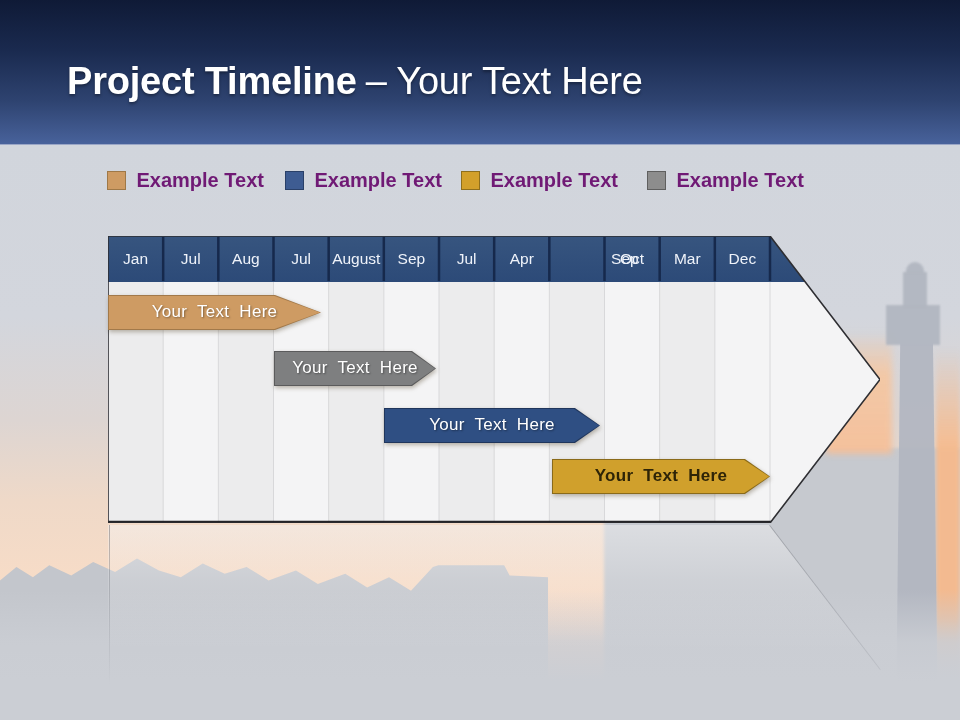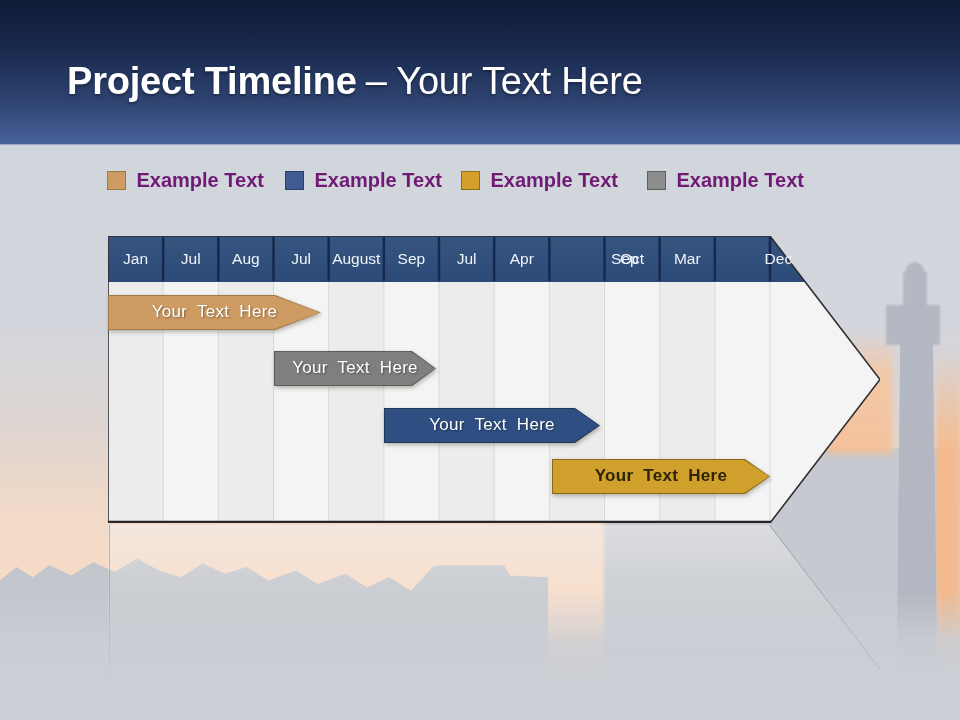--- a/index.html
+++ b/index.html
@@ -47,21 +47,21 @@
   .legend-label{display:inline-block;vertical-align:middle;margin-left:6px;
     font-size:20px;font-weight:700;color:#701a75;white-space:nowrap;}
 
   
   .timeline{position:absolute;left:108px;top:236px;width:772px;height:287px;}
   .months{position:absolute;left:0;top:0;width:772px;height:46px;}
   .month{position:absolute;top:0;width:55.17px;height:46px;line-height:46px;
     text-align:center;color:#EFF3FA;font-size:15.5px;}
   .m0{left:0;} .m1{left:55.2px;} .m2{left:110.3px;} .m3{left:165.5px;}
   .m4{left:220.7px;} .m5{left:275.8px;} .m6{left:331px;} .m7{left:386.2px;}
-  .m8{left:441.3px;margin-left:48px;} .m9{left:496.5px;text-align:center;} .m10{left:551.7px;} .m11{left:606.8px;margin-left:36px;}
+  .m8{left:441.3px;margin-left:48px;} .m9{left:496.5px;text-align:center;} .m10{left:551.7px;} .m11{left:606.8px;}
 
   
   .bar{position:absolute;height:35px;filter:drop-shadow(1px 2px 2px rgba(70,55,25,.35));}
   .bar-border,.bar-fill{position:absolute;}
   .bar-border{inset:0;}
   .bar-fill{inset:1px;}
   .bar-label{position:absolute;inset:0;text-align:center;line-height:34px;font-size:17px;
     font-weight:500;color:#FFFFFF;word-spacing:5px;letter-spacing:.3px;
     text-shadow:1px 1px 2px rgba(0,0,0,.4);white-space:nowrap;}
   .bar1{left:0;top:59px;width:213px;}

